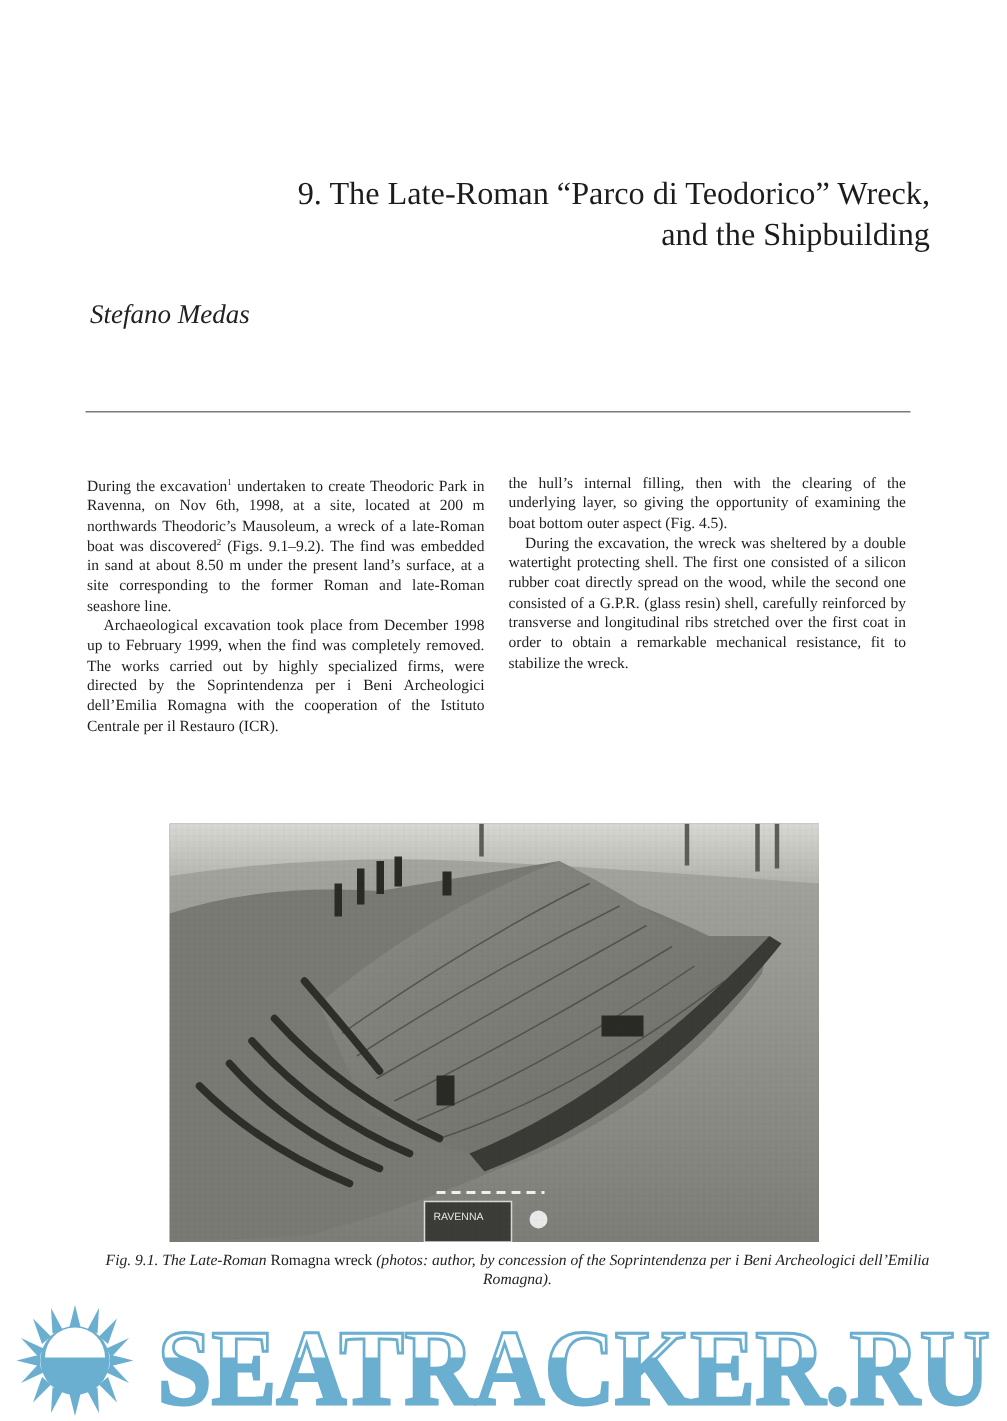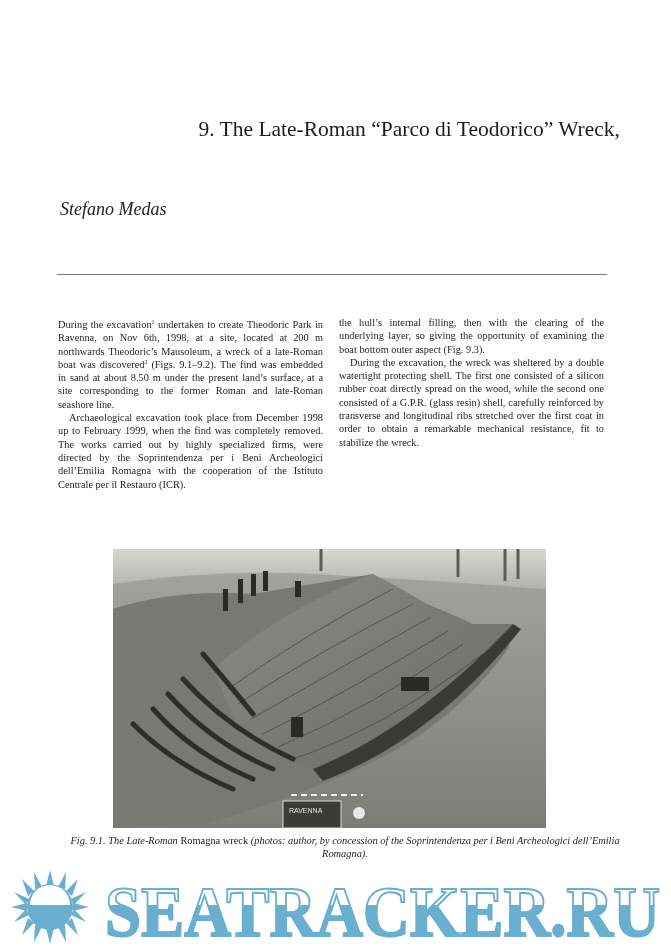--- a/index.html
+++ b/index.html
@@ -17,33 +17,34 @@
     .photo { position: absolute; top: 549px; left: 113px; width: 433px; height: 279px; overflow: hidden; background: #9a9a94; }
     .caption { position: absolute; top: 834px; left: 50px; width: 590px; text-align: center; font-size: 10.4px; line-height: 13px; color: #222; }
     .caption i { font-style: italic; }
     .watermark { position: absolute; top: 868px; left: 0; width: 671px; height: 79px; text-align: center; }
   </style>
 </head>
 <body>
 
 <div class="title">
   <span class="line">9.  The Late-Roman “Parco di Teodorico” Wreck,</span>
+  <span class="line">and the Shipbuilding</span>
 </div>
 
 <div class="author">Stefano Medas</div>
 
 <div class="rule"></div>
 
 <div class="col left">
   <p><span>During the excavation</span><sup>1</sup><span> undertaken to create Theodoric Park in Ravenna, on Nov 6th, 1998, at a site, located at 200 m northwards Theodoric’s Mausoleum, a wreck of a late-Roman boat was discovered</span><sup>2</sup><span> (Figs. 9.1–9.2). The find was embedded in sand at about 8.50 m under the present land’s surface, at a site corresponding to the former Roman and late-Roman seashore line.</span></p>
   <p class="ind">Archaeological excavation took place from December 1998 up to February 1999, when the find was completely removed. The works carried out by highly specialized firms, were directed by the Soprintendenza per i Beni Archeologici dell’Emilia Romagna with the cooperation of the Istituto Centrale per il Restauro (ICR).</p>
 </div>
 
 <div class="col right">
-  <p>the hull’s internal filling, then with the clearing of the underlying layer, so giving the opportunity of examining the boat bottom outer aspect (Fig. 9.3).</p>
+  <p>the hull’s internal filling, then with the clearing of the underlying layer, so giving the opportunity of examining the boat bottom outer aspect (Fig. 4.5).</p>
   <p class="ind">During the excavation, the wreck was sheltered by a double watertight protecting shell. The first one consisted of a silicon rubber coat directly spread on the wood, while the second one consisted of a G.P.R. (glass resin) shell, carefully reinforced by transverse and longitudinal ribs stretched over the first coat in order to obtain a remarkable mechanical resistance, fit to stabilize the wreck.</p>
 </div>
 
 <div class="photo">
   <svg width="433" height="279" viewBox="0 0 433 279">
     <defs>
       <linearGradient id="sky" x1="0" y1="0" x2="0" y2="1">
         <stop offset="0" stop-color="#d8d8d4"></stop>
         <stop offset="1" stop-color="#b4b4ae"></stop>
       </linearGradient>

